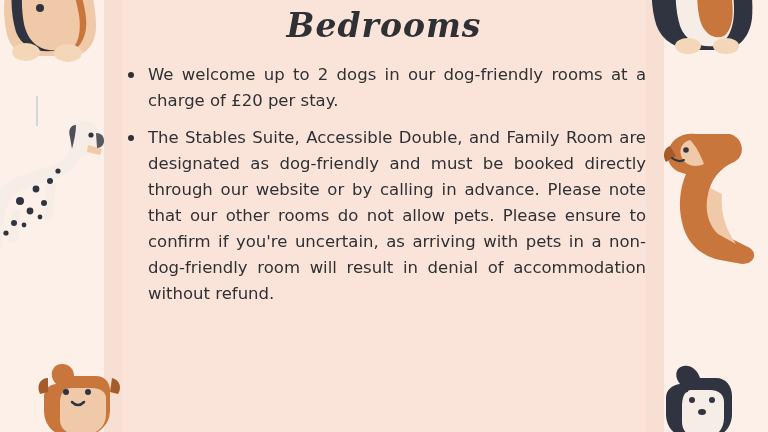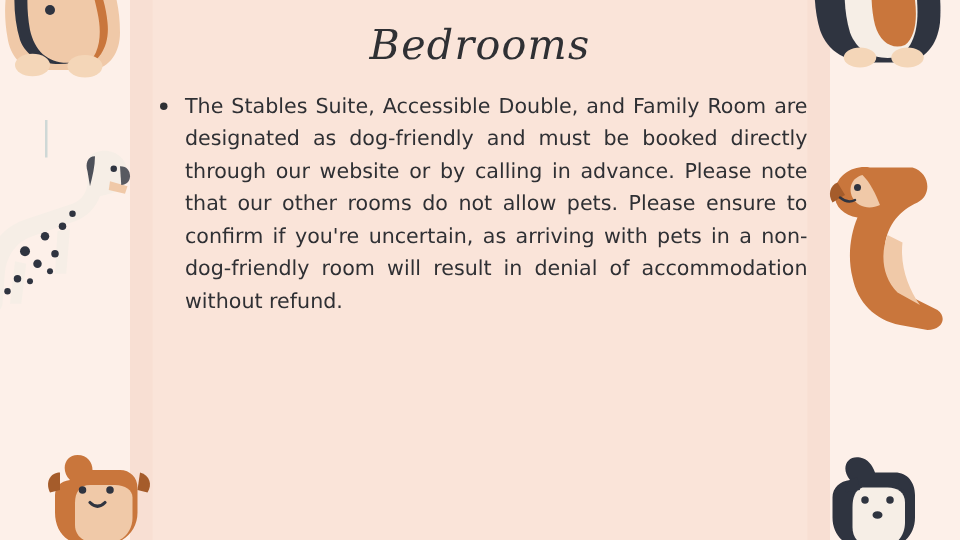--- a/index.html
+++ b/index.html
@@ -36,25 +36,25 @@
     position: absolute;
     left: 122px;
     right: 122px;
     top: 0;
     bottom: 0;
   }
   .title {
     text-align: center;
     font-family: "DejaVu Serif", serif;
     font-style: italic;
-    font-weight: normal;
+    font-weight: bold;
     font-size: 33px;
     letter-spacing: 1px;
     color: #2f3034;
-    margin-top: 16px;
+    margin-top: 6px;
     line-height: 40px;
   }
   ul.list {
     list-style: none;
     margin: 16px 0 0 0;
     padding: 0;
   }
   ul.list > li {
     position: relative;
     padding-left: 26px;
@@ -191,17 +191,18 @@
       <path d="M74 20 C80 22 84 28 82 34 L72 30 Z" fill="#2f3440"></path>
       <circle cx="46" cy="40" r="3" fill="#2f3440"></circle>
       <circle cx="66" cy="40" r="3" fill="#2f3440"></circle>
       <ellipse cx="56" cy="52" rx="4" ry="3" fill="#2f3440"></ellipse>
     </svg>
   </div>
 
   <div class="content">
     <div class="title">Bedrooms</div>
     <ul class="list">
+      <li>We welcome up to 2 dogs in our dog-friendly rooms at a charge of £20 per stay.</li>
       <li>The Stables Suite, Accessible Double, and Family Room are designated as dog-friendly and must be booked directly through our website or by calling in advance. Please note that our other rooms do not allow pets. Please ensure to confirm if you're uncertain, as arriving with pets in a non-dog-friendly room will result in denial of accommodation without refund.</li>
     </ul>
   </div>
 
 </div>
 
 </body></html>

